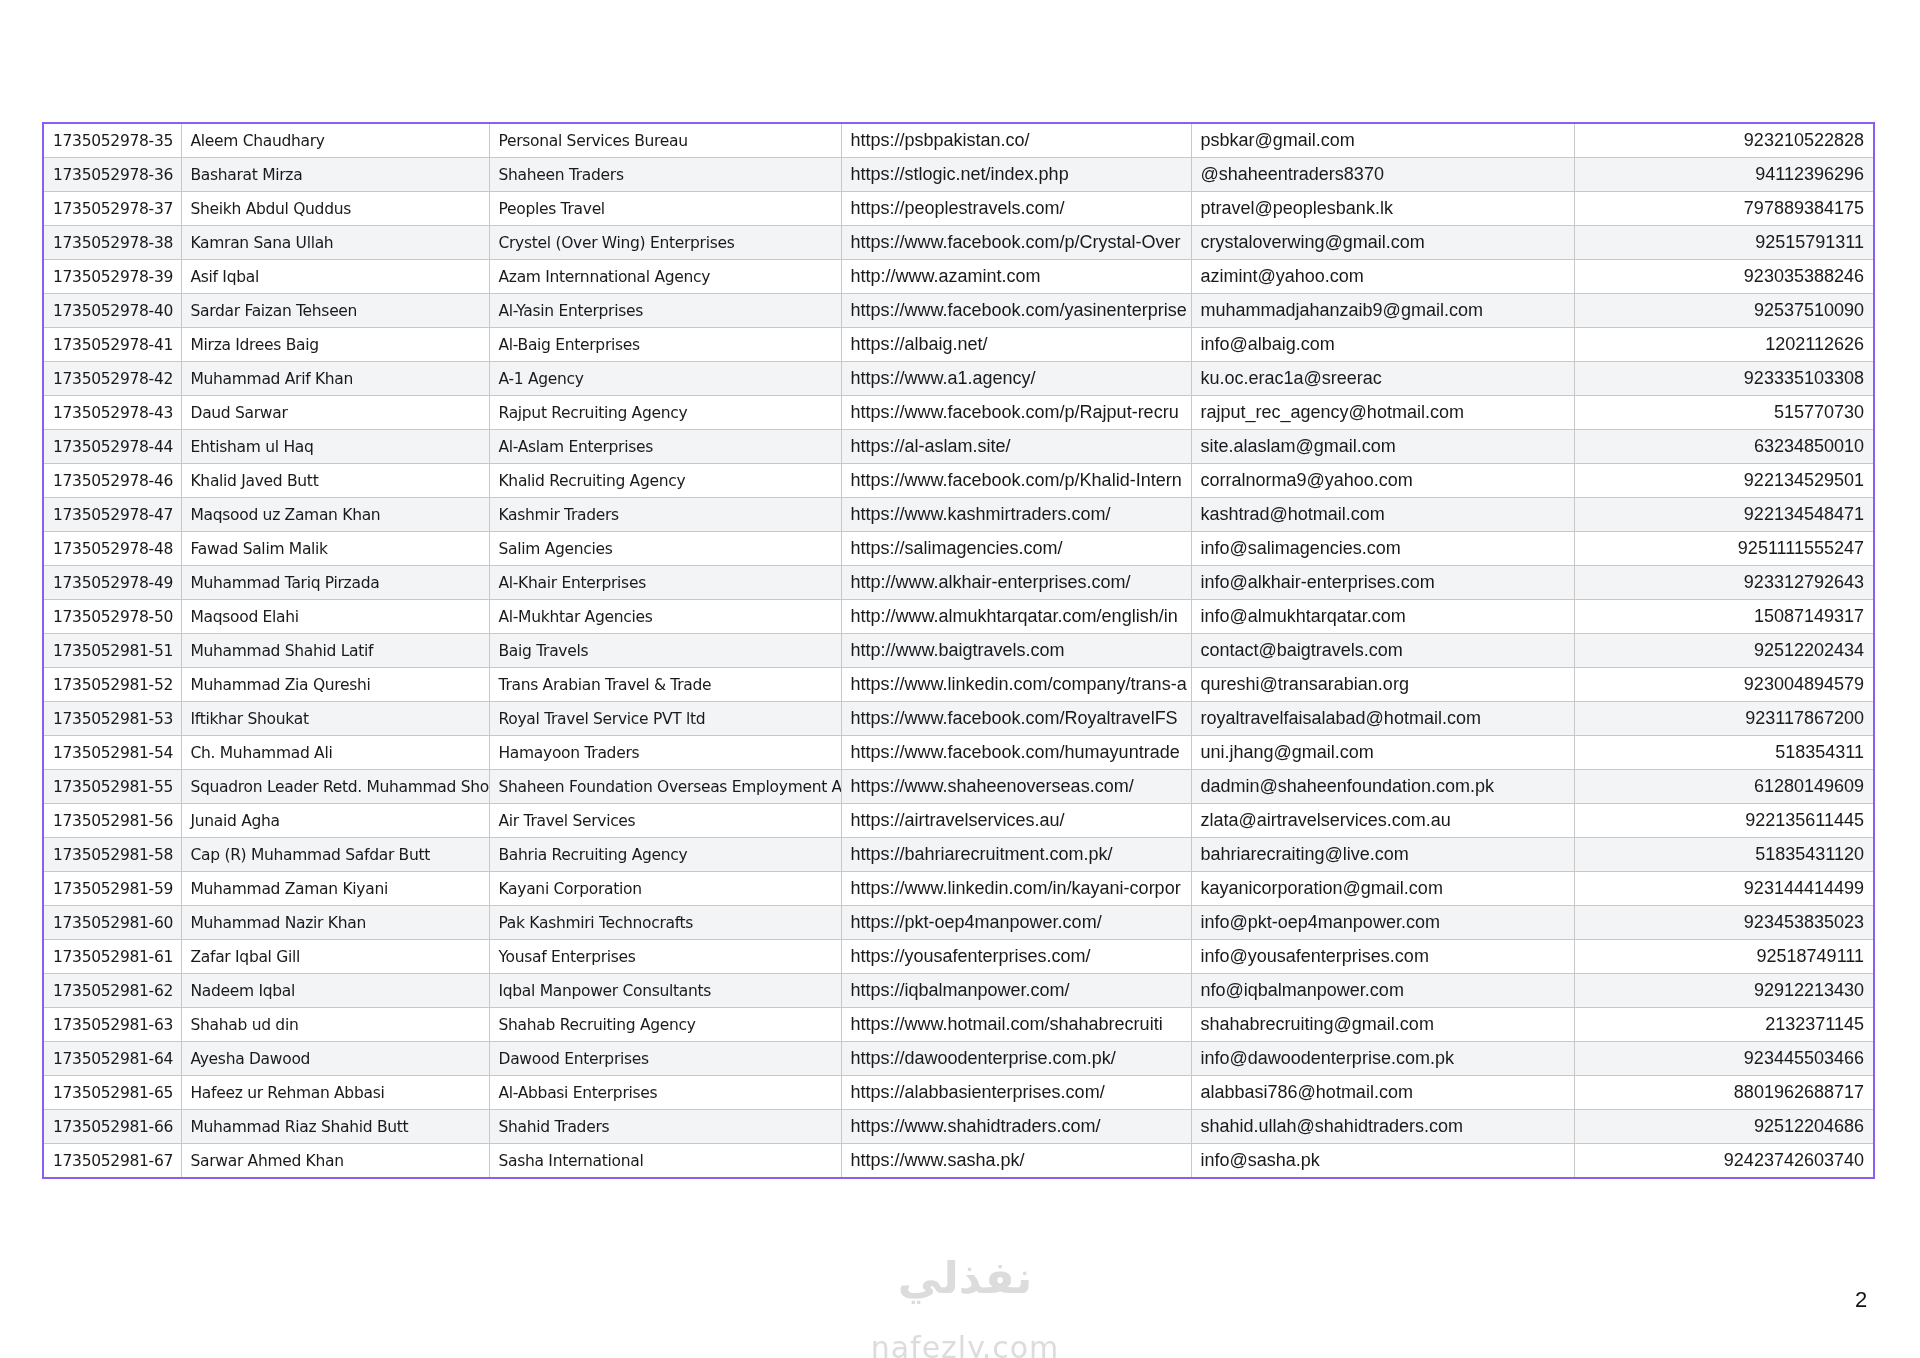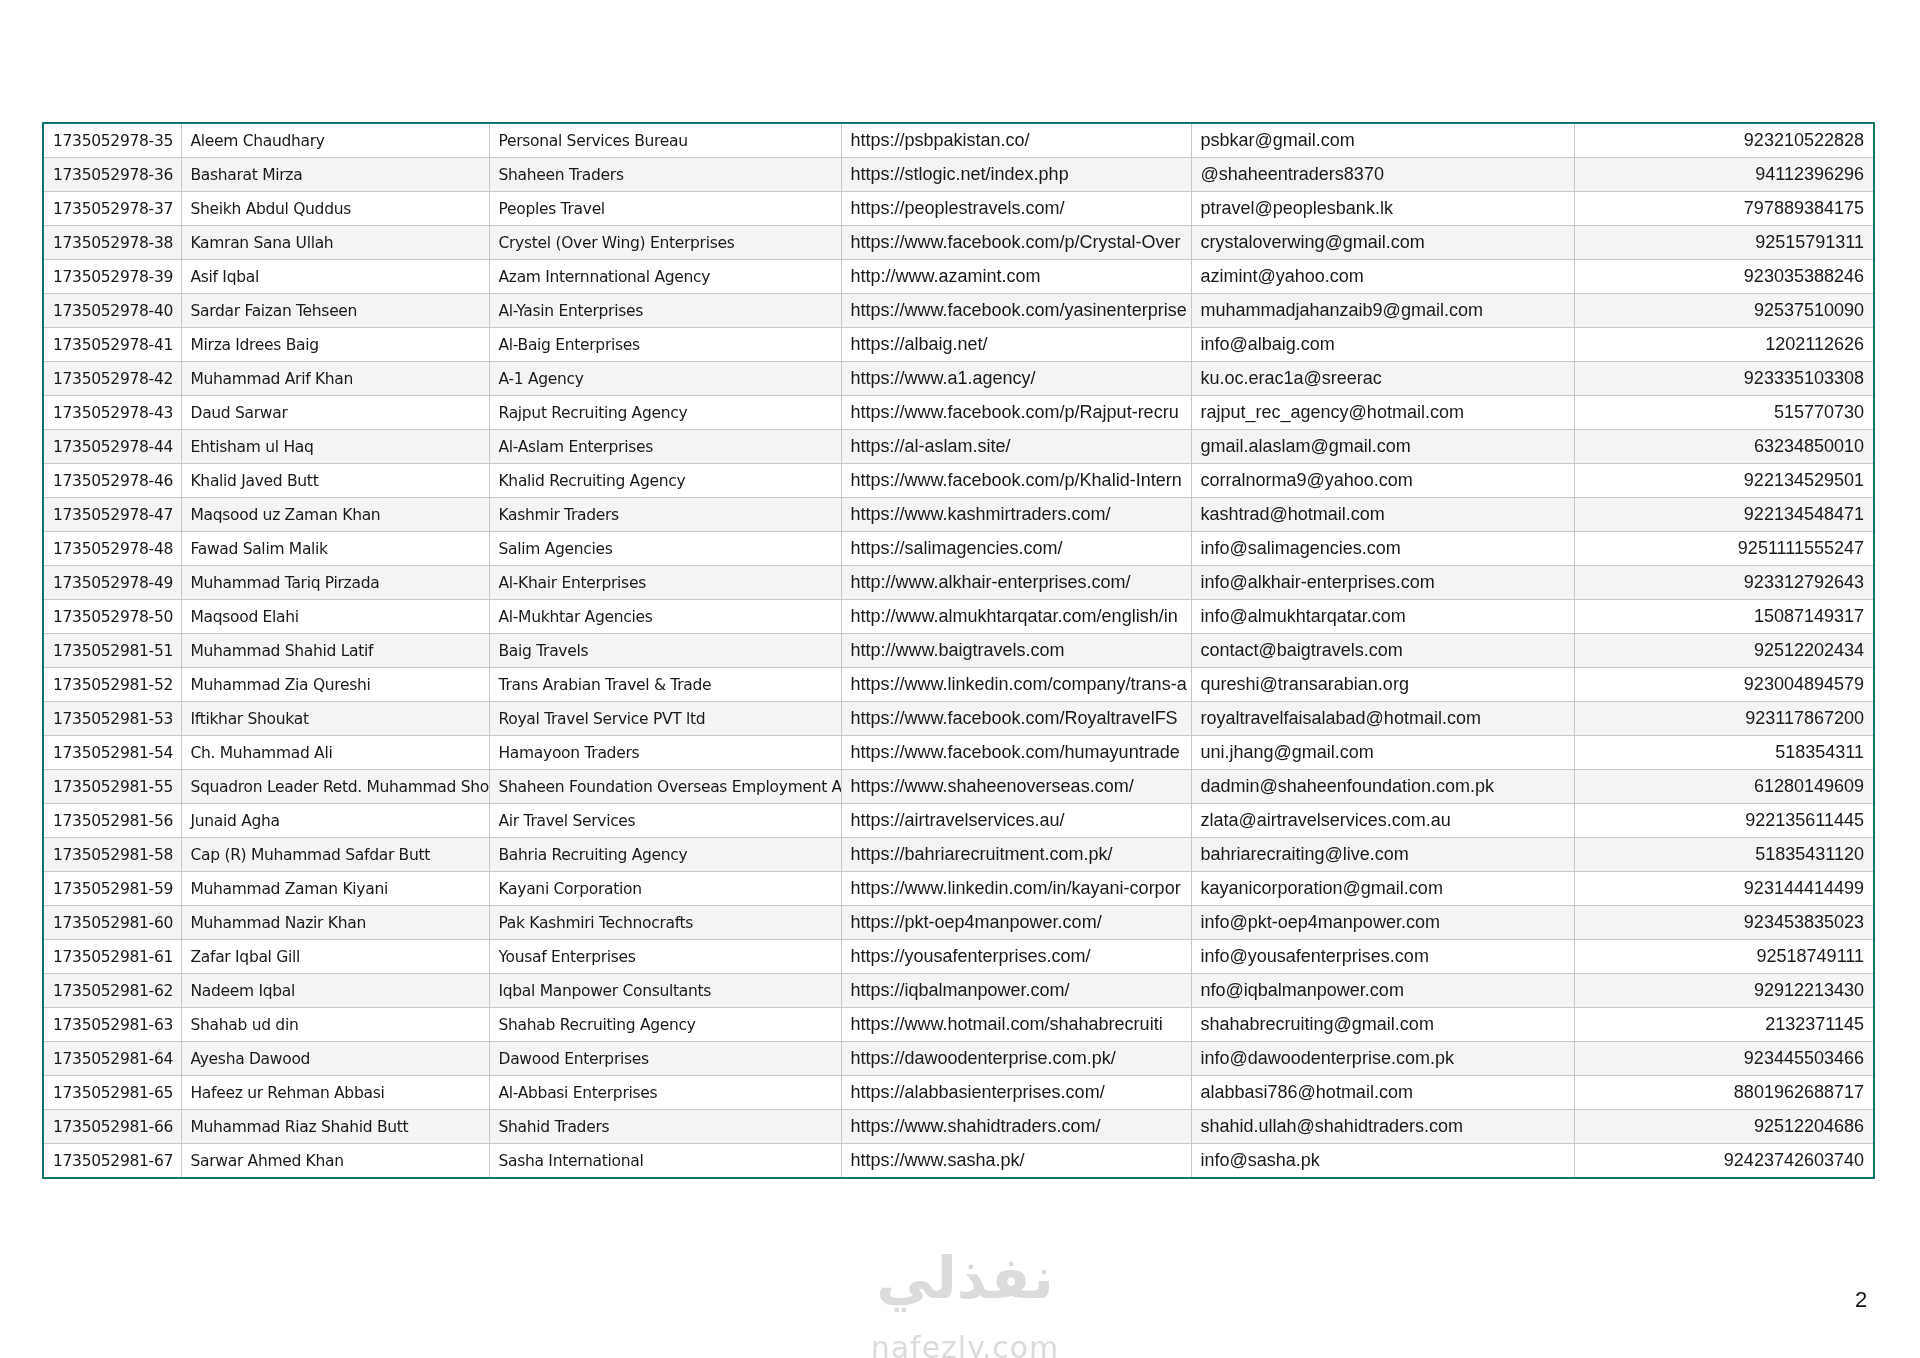--- a/index.html
+++ b/index.html
@@ -1,21 +1,21 @@
 <!DOCTYPE html>
 <html><head>
 <meta charset="utf-8">
 <style>
   html, body { margin: 0; padding: 0; background: #ffffff; }
   body { width: 1920px; height: 1358px; position: relative; overflow: hidden; }
   .page { position: absolute; left: 0; top: 0; width: 1920px; height: 1358px; background: #fff; }
   table.grid {
     position: absolute; left: 42px; top: 122px;
     width: 1831px; border-collapse: collapse; table-layout: fixed;
-    border: 2px solid #0f766e;
+    border: 2px solid #8b5cf6;
   }
   table.grid td {
     height: 33px; padding: 0 9px; border: 1.5px solid #c8c8c8;
     white-space: nowrap; overflow: hidden; text-overflow: clip;
     color: #1a1a1a; vertical-align: middle;
   }
   table.grid tr:nth-child(even) td { background: #f3f4f6; }
   table.grid tr:nth-child(odd) td { background: #ffffff; }
   td.c-id, td.c-name, td.c-company {
     font-family: "DejaVu Sans", sans-serif; font-size: 15.5px; letter-spacing: -0.3px;
@@ -27,21 +27,21 @@
   col.w-id { width: 138px; }
   col.w-name { width: 308px; }
   col.w-company { width: 352px; }
   col.w-url { width: 350px; }
   col.w-email { width: 383px; }
   col.w-phone { width: 300px; }
   .watermark {
     position: absolute; left: 855px; top: 1245px; width: 220px; text-align: center;
     color: #dcdcdc; user-select: none;
   }
-  .watermark .wm-ar { font-family: "DejaVu Sans", sans-serif; font-size: 58px; font-weight: bold; line-height: 66px; }
+  .watermark .wm-ar { font-family: "DejaVu Sans", sans-serif; font-size: 44px; font-weight: bold; line-height: 66px; }
   .watermark .wm-en { font-family: "DejaVu Sans", sans-serif; font-size: 30px; line-height: 34px; letter-spacing: 1px; margin-top: 20px; }
   .page-number {
     position: absolute; left: 1855px; top: 1287px;
     font-family: "Liberation Sans", sans-serif; font-size: 22px; color: #111;
   }
 </style>
 </head>
 <body>
 
 <div class="page">
@@ -125,21 +125,21 @@
           <td class="c-company">Rajput Recruiting Agency</td>
           <td class="c-url">https://www.facebook.com/p/Rajput-recru</td>
           <td class="c-email">rajput_rec_agency@hotmail.com</td>
           <td class="c-phone">515770730</td>
         </tr>
         <tr>
           <td class="c-id">1735052978-44</td>
           <td class="c-name">Ehtisham ul Haq</td>
           <td class="c-company">Al-Aslam Enterprises</td>
           <td class="c-url">https://al-aslam.site/</td>
-          <td class="c-email"> gmail.alaslam@gmail.com</td>
+          <td class="c-email"> site.alaslam@gmail.com</td>
           <td class="c-phone">63234850010</td>
         </tr>
         <tr>
           <td class="c-id">1735052978-46</td>
           <td class="c-name">Khalid Javed Butt</td>
           <td class="c-company">Khalid Recruiting Agency</td>
           <td class="c-url">https://www.facebook.com/p/Khalid-Intern</td>
           <td class="c-email">corralnorma9@yahoo.com</td>
           <td class="c-phone">922134529501</td>
         </tr>

